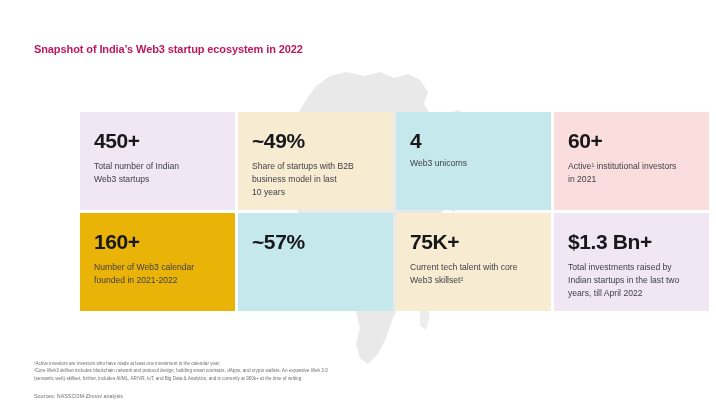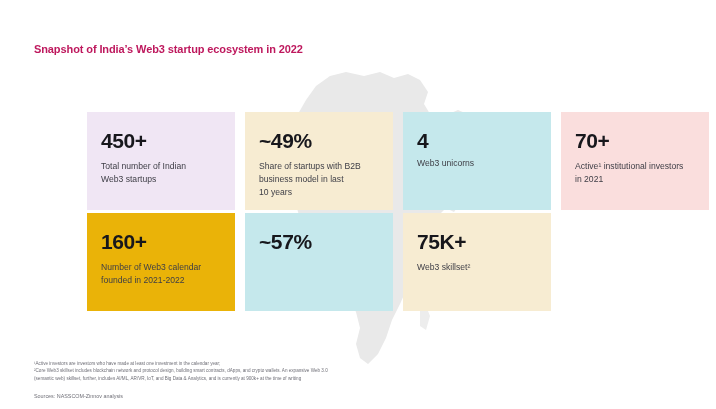--- a/index.html
+++ b/index.html
@@ -62,21 +62,20 @@
     display: grid;
     grid-template-columns: repeat(4, 155px);
     grid-template-rows: 98px 98px;
     column-gap: 3px;
     row-gap: 3px;
   }
   .card {
     box-sizing: border-box;
     padding: 18px 0 10px 14px;
     overflow: hidden;
-    margin-left: 7px;
   }
   .card .value {
     font-size: 21px;
     font-weight: bold;
     color: #17171c;
     letter-spacing: -0.4px;
     line-height: 1;
     margin-bottom: 9px;
     white-space: nowrap;
   }
@@ -153,21 +152,21 @@
     </div>
 
     <div class="card small-gap" style="background: rgb(197, 232, 236);">
       <div class="value">4</div>
       <div class="desc">
         <div>Web3 unicorns</div>
       </div>
     </div>
 
     <div class="card" style="background: rgb(250, 222, 221);">
-      <div class="value">70+</div>
+      <div class="value">60+</div>
       <div class="desc">
         <div>Active¹ institutional investors</div>
         <div>in 2021</div>
       </div>
     </div>
 
     <div class="card" style="background: #eab308;">
       <div class="value">160+</div>
       <div class="desc">
         <div>Number of Web3 calendar</div>
@@ -175,24 +174,33 @@
       </div>
     </div>
 
     <div class="card" style="background: rgb(197, 232, 236);">
       <div class="value">~57%</div>
     </div>
 
     <div class="card" style="background: rgb(247, 236, 210);">
       <div class="value">75K+</div>
       <div class="desc">
+        <div>Current tech talent with core</div>
         <div>Web3 skillset²</div>
       </div>
     </div>
 
+    <div class="card" style="background: rgb(240, 230, 244);">
+      <div class="value">$1.3 Bn+</div>
+      <div class="desc">
+        <div>Total investments raised by</div>
+        <div>Indian startups in the last two</div>
+        <div>years, till April 2022</div>
+      </div>
+    </div>
 
   </div>
 
   <div class="footnotes">
     <div class="footnote">¹Active investors are investors who have made at least one investment in the calendar year;</div>
     <div class="footnote">²Core Web3 skillset includes blockchain network and protocol design, building smart contracts, dApps, and crypto wallets. An expansive Web 3.0</div>
     <div class="footnote">(semantic web) skillset, further, includes AI/ML, AR/VR, IoT, and Big Data &amp; Analytics, and is currently at 900k+ at the time of writing</div>
   </div>
 
   <div class="sources">Sources: NASSCOM-Zinnov analysis</div>

